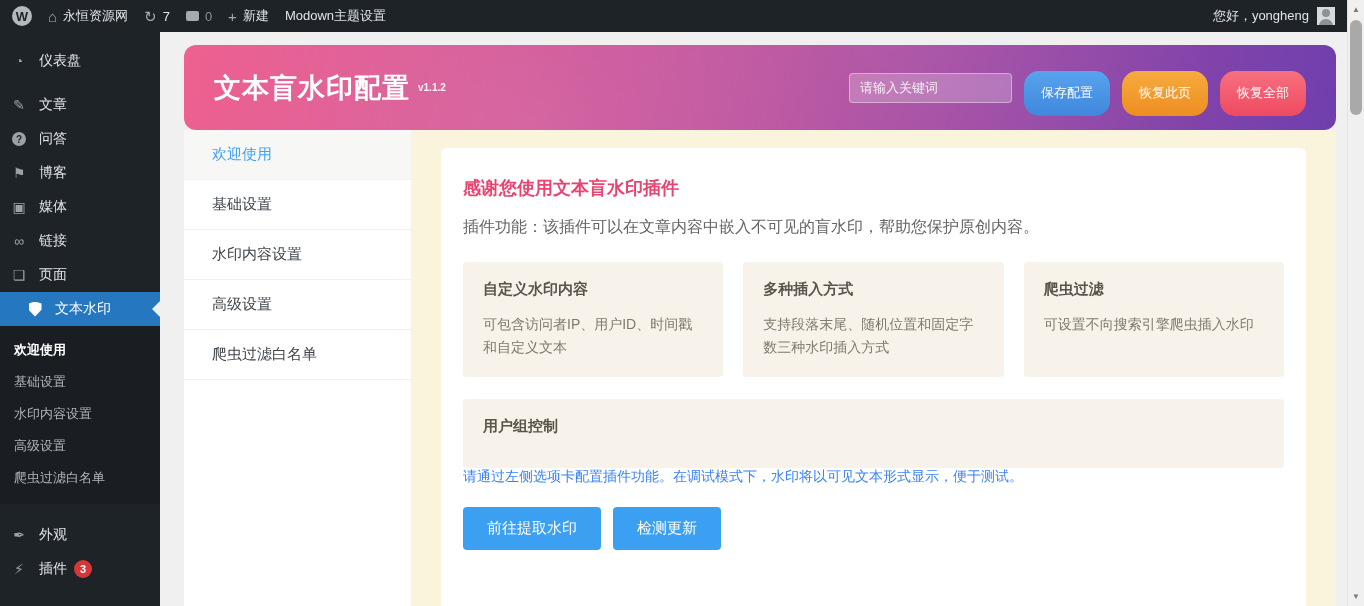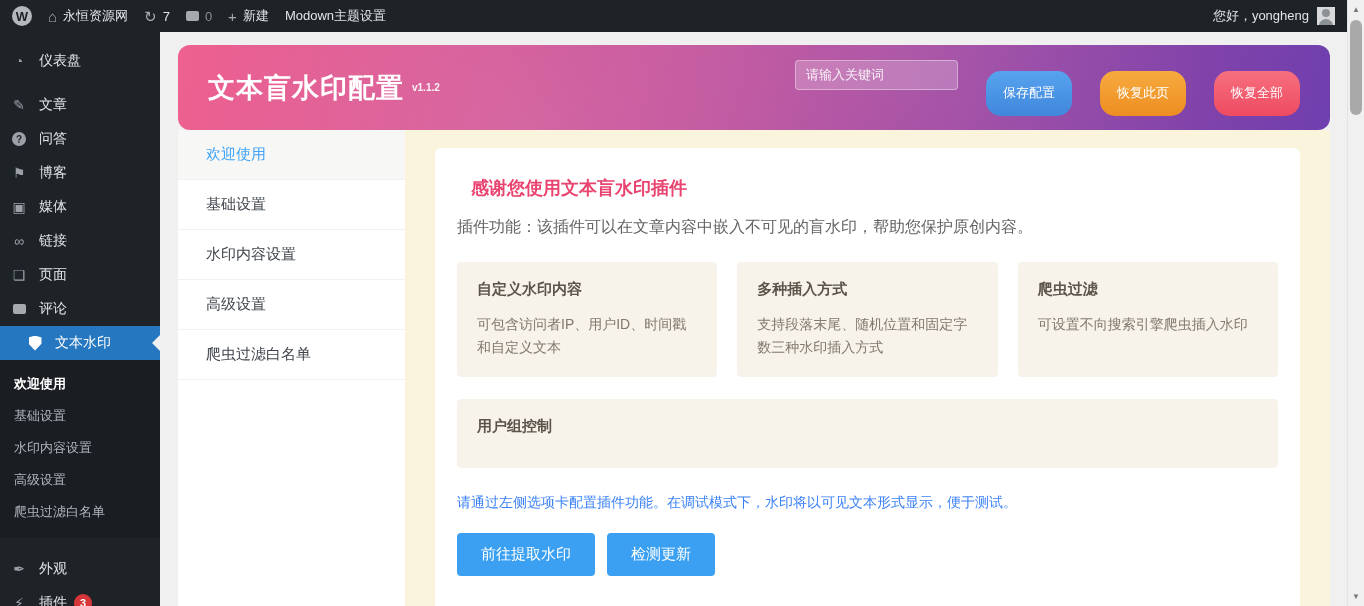--- a/index.html
+++ b/index.html
@@ -34,53 +34,53 @@
     border:8px solid transparent; border-right-color:#f0f0f1; }
   .qa-circle { width:14px; height:14px; border-radius:50%; background:#9ca1a7; color:#1d2327; font-size:10px; font-weight:bold; display:flex; align-items:center; justify-content:center; }
   .shield { width:13px; height:15px; background:#fff; clip-path:polygon(50% 0,100% 14%,100% 55%,50% 100%,0 55%,0 14%); }
   .submenu { background:#1a1e23; padding:8px 0 10px; }
   .submenu .smi { display:block; padding:7px 12px 7px 14px; font-size:13px; color:#b0b5bb; cursor:pointer; }
   .submenu .smi.current { color:#ffffff; font-weight:bold; }
   .badge { display:inline-flex; align-items:center; justify-content:center; min-width:18px; height:18px; margin-left:7px;
     border-radius:50%; background:#d63638; color:#fff; font-size:11px; font-weight:bold; }
 
   
-  .page { position:absolute; left:160px; top:32px; width:1187px; height:574px; background:#f0f0f1; }
+  .page { position:absolute; left:166px; top:32px; width:1187px; height:574px; background:#f0f0f1; }
   .plugin { position:absolute; left:18px; top:13px; width:1152px; }
   .plugin-header { height:85px; border-radius:12px; padding:0 30px; display:flex; align-items:center; position:relative; overflow:hidden;
     background:linear-gradient(100deg,#ee6190 0%,#c2519b 45%,#6f3fae 100%); }
   .plugin-header::before { content:""; position:absolute; inset:0;
     background:
       radial-gradient(circle at 30% 120%, rgba(255,255,255,.10), transparent 40%),
       radial-gradient(circle at 62% -30%, rgba(255,255,255,.08), transparent 45%); }
   .ph-title { color:#fff; font-size:27px; font-weight:bold; letter-spacing:1px; position:relative; }
   .ph-ver { color:rgba(255,255,255,.92); font-size:10px; font-weight:bold; margin-left:8px; position:relative; }
-  .ph-right { margin-left:auto; display:flex; gap:28px; position:relative; }
+  .ph-right { margin-left:auto; display:flex; align-items:center; gap:12px; position:relative; }
   .hsearch { width:163px; height:30px; background:rgba(255,255,255,.22); border:1px solid rgba(255,255,255,.38);
     border-radius:4px; padding:0 10px; font-size:13px; color:#fff; outline:none; }
   .hsearch::placeholder { color:rgba(255,255,255,.88); }
   .pill { height:45px; padding:0 17px; border:none; border-radius:15px; color:#fff; font-size:13px; cursor:pointer; font-family:inherit;margin-top:11px; }
   .pill.save { background:linear-gradient(#58a3ef,#3f87db); }
   .pill.rpage { background:linear-gradient(#f6ab3e,#ee8d22); }
   .pill.rall  { background:linear-gradient(#f7707f,#ee4a60); }
 
   .plugin-body { display:flex; align-items:stretch; background:#fbf4dd; min-height:476px; }
   .tab-col { width:227px; flex:none; background:#fff; }
   .tab { padding:15px 28px; font-size:15px; color:#3f454c; border-bottom:1px solid #f1f1ef; cursor:pointer; }
   .tab.active { color:#3fa2f7; background:#f7f7f5; }
 
   .content { flex:1; padding:18px 30px 0; }
   .card { background:#fff; border-radius:6px; padding:28px 22px 30px; min-height:470px; }
-  .card h2 { font-size:18px; color:#e9446f; margin-bottom:17px; font-weight:bold;margin-left:14px; }
+  .card h2 { font-size:18px; color:#e9446f; margin-bottom:17px; font-weight:bold; }
   .intro { font-size:16px; color:#646464; margin-bottom:24px; }
   .features { display:grid; grid-template-columns:repeat(3,1fr); gap:20px; margin-bottom:22px; }
   .feat { background:#f7f3ea; border-radius:4px; padding:18px 20px; }
   .feat .ft { font-size:15px; font-weight:bold; color:#5b544a; margin-bottom:14px; }
   .feat .fd { font-size:14px; color:#80796c; line-height:1.65; }
-  .feat.wide { margin-bottom:26px; }
+  .feat.wide { }
   .note { font-size:14px; color:#3b82f6; margin-bottom:21px; }
   .actions { display:flex; gap:12px; margin-bottom:22px; }
   .abtn { background:#3ba0f2; color:#fff; border:none; border-radius:4px; font-size:15px; padding:12px 24px; cursor:pointer; font-family:inherit; }
 
   
   .vscroll { position:absolute; right:0; top:0; width:17px; height:606px; background:#f0f0f1; border-left:1px solid #e3e3e3; z-index:40; }
   .sarrow { position:absolute; left:0; width:16px; text-align:center; font-size:8px; color:#787878; cursor:pointer; }
   .sarrow.up { top:5px; } .sarrow.down { bottom:5px; }
   .sthumb { position:absolute; left:2px; top:20px; width:12px; height:95px; background:#a9a9a9; border-radius:6px; cursor:pointer; }
 </style>
@@ -141,26 +141,20 @@
       <span class="ic">▣</span>
       <span>媒体</span>
     </div>
     <div class="mi">
       <span class="ic">∞</span>
       <span>链接</span>
     </div>
     <div class="mi">
       <span class="ic">❏</span>
       <span>页面</span>
-    </div>
-    <div class="mi">
-      <span class="ic">
-          <span class="bubble"></span>
-        </span>
-      <span>评论</span>
     </div>
     <div class="mi active">
       <span class="ic">
           <span class="shield"></span>
         </span>
       <span>文本水印</span>
     </div>
     <div class="submenu">
       <span class="smi current">欢迎使用</span>
       <span class="smi">基础设置</span>

